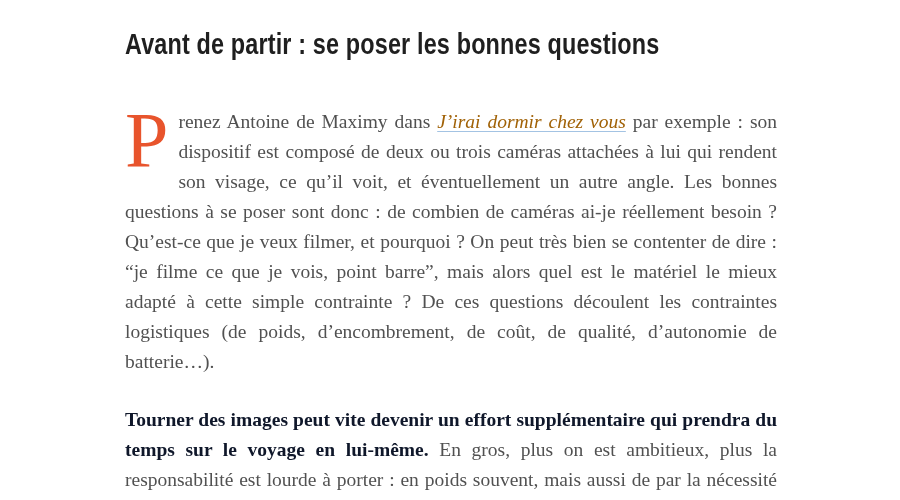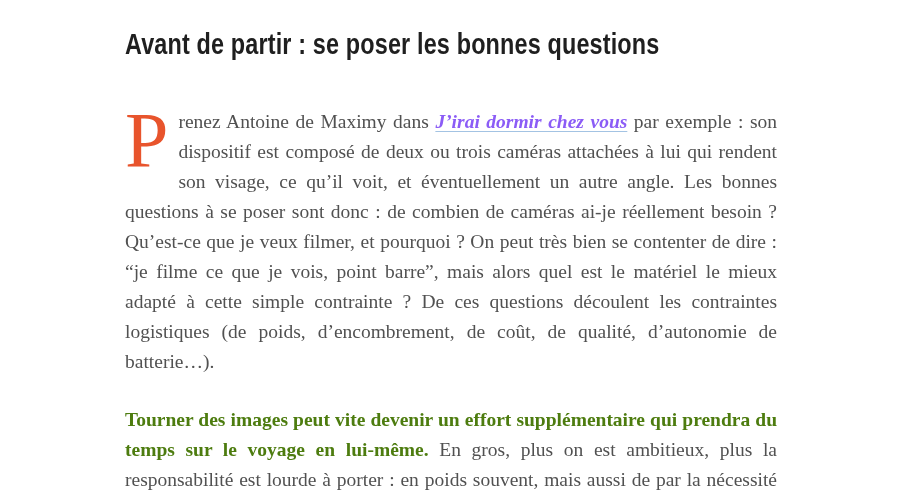--- a/index.html
+++ b/index.html
@@ -40,31 +40,30 @@
   .drop-cap {
     float: left;
     font-family: "Liberation Serif", serif;
     font-size: 78px;
     line-height: 56px;
     color: #e8542c;
     margin: 5px 10px 0 0;
   }
   .inline-link {
     font-style: italic;
-    color: #8b5cf6;
+    color: #a16207;
     text-decoration: underline;
     text-decoration-color: #a3c3e3;
     text-decoration-thickness: 1px;
     text-underline-offset: 3px;
     cursor: pointer;
-    font-weight: bold;
   }
   .bold-lead {
     font-weight: 700;
-    color: #4d7c0f;
+    color: #0f172a;
   }
 </style>
 </head>
 <body>
 
 <div class="article">
 
   <h1 class="article-title">Avant de partir : se poser les bonnes questions</h1>
 
   <p class="body-text paragraph-intro"><span class="drop-cap">P</span><span>renez Antoine de Maximy dans </span><a class="inline-link" href="#">J’irai dormir chez vous</a><span> par exemple : son dispositif est composé de deux ou trois caméras attachées à lui qui rendent son visage, ce qu’il voit, et éventuellement un autre angle. Les bonnes questions à se poser sont donc : de combien de caméras ai-je réellement besoin ? Qu’est-ce que je veux filmer, et pourquoi ? On peut très bien se contenter de dire : “je filme ce que je vois, point barre”, mais alors quel est le matériel le mieux adapté à cette simple contrainte ? De ces questions découlent les contraintes logistiques (de poids, d’encombrement, de coût, de qualité, d’autonomie de batterie…).</span></p>

